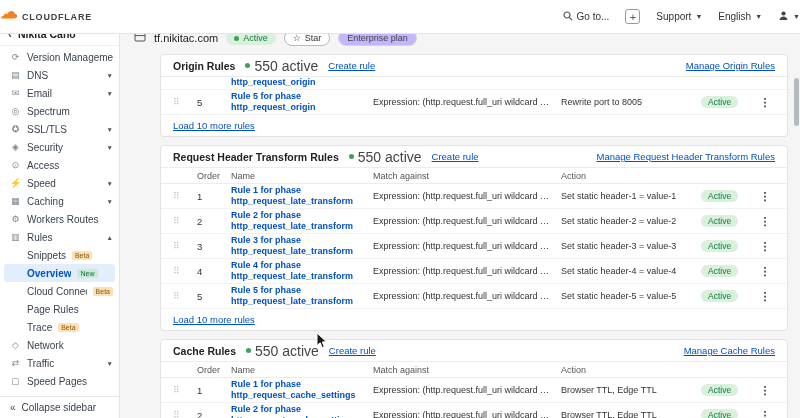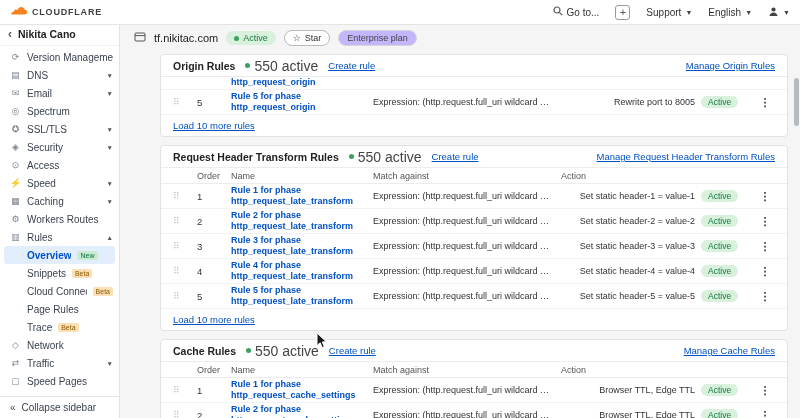--- a/index.html
+++ b/index.html
@@ -1,21 +1,21 @@
 <!DOCTYPE html>
 <html><head>
 <meta charset="utf-8">
 <style>
   * { box-sizing: border-box; margin: 0; padding: 0; }
   html,body { width:800px; height:418px; overflow:hidden; }
   body { font-family:"Liberation Sans", sans-serif; background:#f5f5f6; color:#36393e; font-size:11px; }
 
   
-  .topbar { position:absolute; top:0; left:0; right:0; height:25px; background:#fff;
-            border-bottom:1px solid #e4e4e4; display:flex; align-items:center; padding:0 10px; z-index:20; }
+  .topbar { position:absolute; top:0; left:0; right:0; height:34px; background:#fff;
+            border-bottom:1px solid #e4e4e4; display:flex; align-items:center; padding:0 0; z-index:20; }
   .brand { display:flex; align-items:center; gap:4px; cursor:pointer; }
   .brand-text { font-size:9px; font-weight:bold; letter-spacing:.8px; color:#404242; }
   .topbar-right { margin-left:auto; display:flex; align-items:center; gap:16px; font-size:10px; color:#333; }
   .tb-item { display:flex; align-items:center; gap:4px; cursor:pointer; }
   .addbtn { width:15px; height:15px; border:1px solid #9a9a9a; border-radius:3px; display:flex;
             align-items:center; justify-content:center; font-size:11px; color:#555; }
   .tb-caret { font-size:7px; color:#444; }
 
   
   .sidebar { position:absolute; top:22px; left:0; bottom:0; width:120px; background:#fff;
@@ -61,21 +61,21 @@
   .grid { display:grid; grid-template-columns:24px 34px 142px 1fr 140px 54px 20px;
           align-items:center; padding:0 12px; }
   .col-head { height:16px; border-bottom:1px solid #ececec; color:#555; font-size:9px; }
   .trow { height:25px; border-bottom:1px solid #f1f1f1; }
   .trow.partial { height:13px; overflow:hidden; align-items:flex-start; }
   .drag { color:#b9bfc6; font-size:9px; cursor:grab; }
   .c-order { font-size:9.5px; color:#333; }
   .c-name { color:#0051c3; font-size:9px; line-height:1.25; cursor:pointer; padding-right:6px;
             overflow:hidden; font-weight:bold; }
   .c-match { font-size:9px; color:#333; white-space:nowrap; overflow:hidden; text-overflow:ellipsis; padding-right:10px; }
-  .c-action { font-size:9px; color:#333; white-space:nowrap; overflow:hidden; padding-right:6px;text-align:right; }
+  .c-action { font-size:9px; color:#333; white-space:nowrap; overflow:hidden; padding-right:6px; }
   .badge-active { background:#d8f0dc; color:#137a3f; font-size:8.5px; border-radius:9px;
                   padding:1px 7px; justify-self:start; }
   .kebab { color:#333; font-size:11px; text-align:center; cursor:pointer; font-weight:bold; }
   .load-more { padding:4px 12px 5px; }
 
   .scroll-thumb { position:absolute; right:1px; top:56px; width:5px; height:48px;
                   background:#b6bbc1; border-radius:3px; }
   .cursor { position:absolute; left:316px; top:332px; z-index:50; pointer-events:none; }
 </style>
 </head>
@@ -173,27 +173,27 @@
     <div class="nav-item">
       <span class="nav-icon">⚙</span>
       <span class="nav-label">Workers Routes</span>
     </div>
     <div class="nav-item">
       <span class="nav-icon">▥</span>
       <span class="nav-label">Rules</span>
       <span class="nav-caret">▲</span>
     </div>
 
+    <div class="nav-item sub">
+      <span class="nav-label">Snippets</span>
+      <span class="badge badge-beta">Beta</span>
+    </div>
     <div class="nav-item sub selected">
       <span class="nav-label">Overview</span>
       <span class="badge badge-new">New</span>
-    </div>
-    <div class="nav-item sub">
-      <span class="nav-label">Snippets</span>
-      <span class="badge badge-beta">Beta</span>
     </div>
     <div class="nav-item sub">
       <span class="nav-label">Cloud Connector</span>
       <span class="badge badge-beta">Beta</span>
     </div>
     <div class="nav-item sub">
       <span class="nav-label">Page Rules</span>
     </div>
     <div class="nav-item sub">
       <span class="nav-label">Trace</span>

